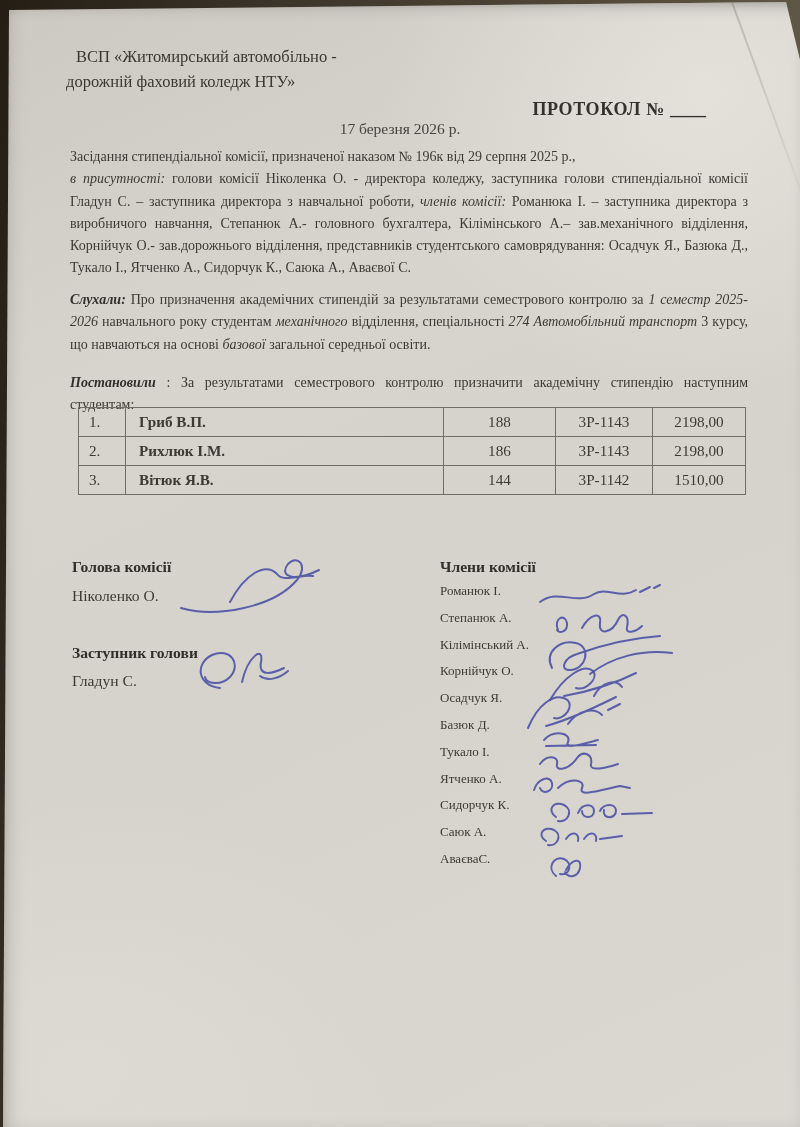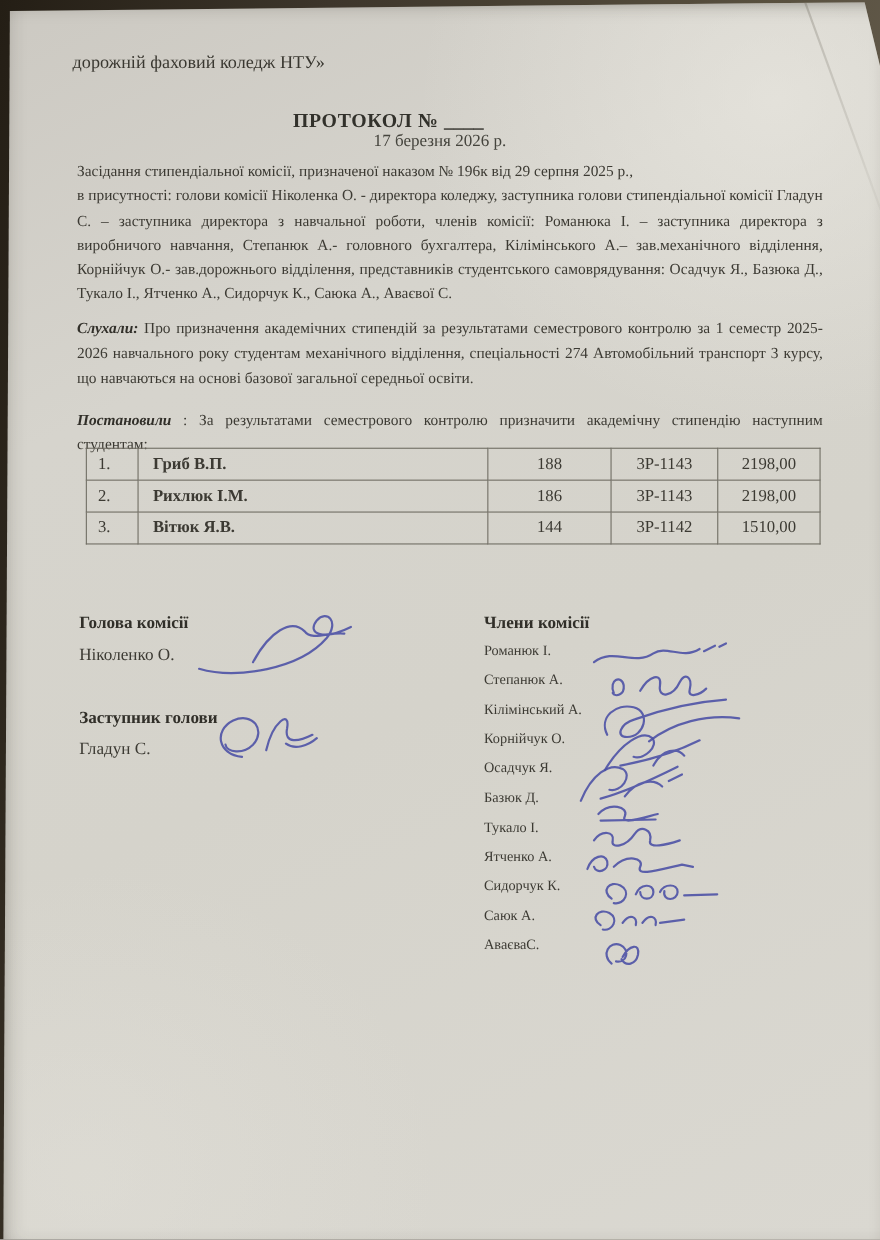--- a/index.html
+++ b/index.html
@@ -17,31 +17,31 @@
       linear-gradient(155deg,#ccc9c2 0%,#d6d4cd 28%,#d5d3cb 55%,#dad8d1 100%);
     box-shadow:inset 14px 0 22px -14px rgba(40,35,25,.45), inset 0 12px 18px -12px rgba(40,35,25,.5);
   }
   .fold-line{
     position:absolute;left:733px;top:2px;width:200px;height:2px;
     background:linear-gradient(90deg,rgba(95,90,78,.28),rgba(95,90,78,.05));
     transform:rotate(70deg);transform-origin:left top;pointer-events:none;
   }
   .org{position:absolute;left:66px;top:44px;font-size:16.5px;line-height:25px;color:#3a3831;}
   .org .l1{padding-left:10px;}
-  .title-row{position:absolute;left:0;top:99px;width:706px;text-align:center;
+  .title-row{position:absolute;left:0;top:99px;width:706px;text-align:right;
     font-weight:bold;font-size:18px;letter-spacing:.6px;color:#32312b;}
   .title-blank{letter-spacing:0;}
   .date-row{position:absolute;left:0;top:120px;width:800px;text-align:center;
     font-size:15.5px;color:#45443d;}
   .para{position:absolute;left:70px;width:678px;text-align:justify;
     font-size:14px;line-height:22.3px;color:#3c3a33;}
   .p-attend{top:146px;}
   .p-heard{top:289px;}
   .p-resolved{top:372px;}
-  .it{}
+  .it{font-style:italic;}
   .bit{font-style:italic;font-weight:bold;color:#312f29;}
   table.grid{
     position:absolute;left:78px;top:407px;width:667px;border-collapse:collapse;
     font-size:15.2px;color:#3c3a33;table-layout:fixed;
   }
   table.grid th,table.grid td{border:1px solid #716e64;}
   table.grid{border:1px solid #5d5b51;}
   th.h{font-weight:bold;text-align:center;vertical-align:middle;padding:4px 5px;
     font-size:15.2px;line-height:17.5px;color:#34332c;height:52px;}
   td{height:26px;vertical-align:middle;}
@@ -58,20 +58,21 @@
   svg.ink path{fill:none;stroke:#4a4ea5;stroke-width:2;stroke-linecap:round;
     stroke-linejoin:round;opacity:.88;}
 </style>
 </head>
 <body>
 
 <div class="stage">
   <div class="paper">
 
     <div class="org">
+      <div class="l1">ВСП «Житомирський автомобільно -</div>
       <div class="l2">дорожній фаховий коледж НТУ»</div>
     </div>
 
     <div class="title-row">
       <span>ПРОТОКОЛ №</span>
       <span class="title-blank">____</span>
     </div>
     <div class="date-row">17 березня 2026 р.</div>
 
     <div class="para p-attend">

